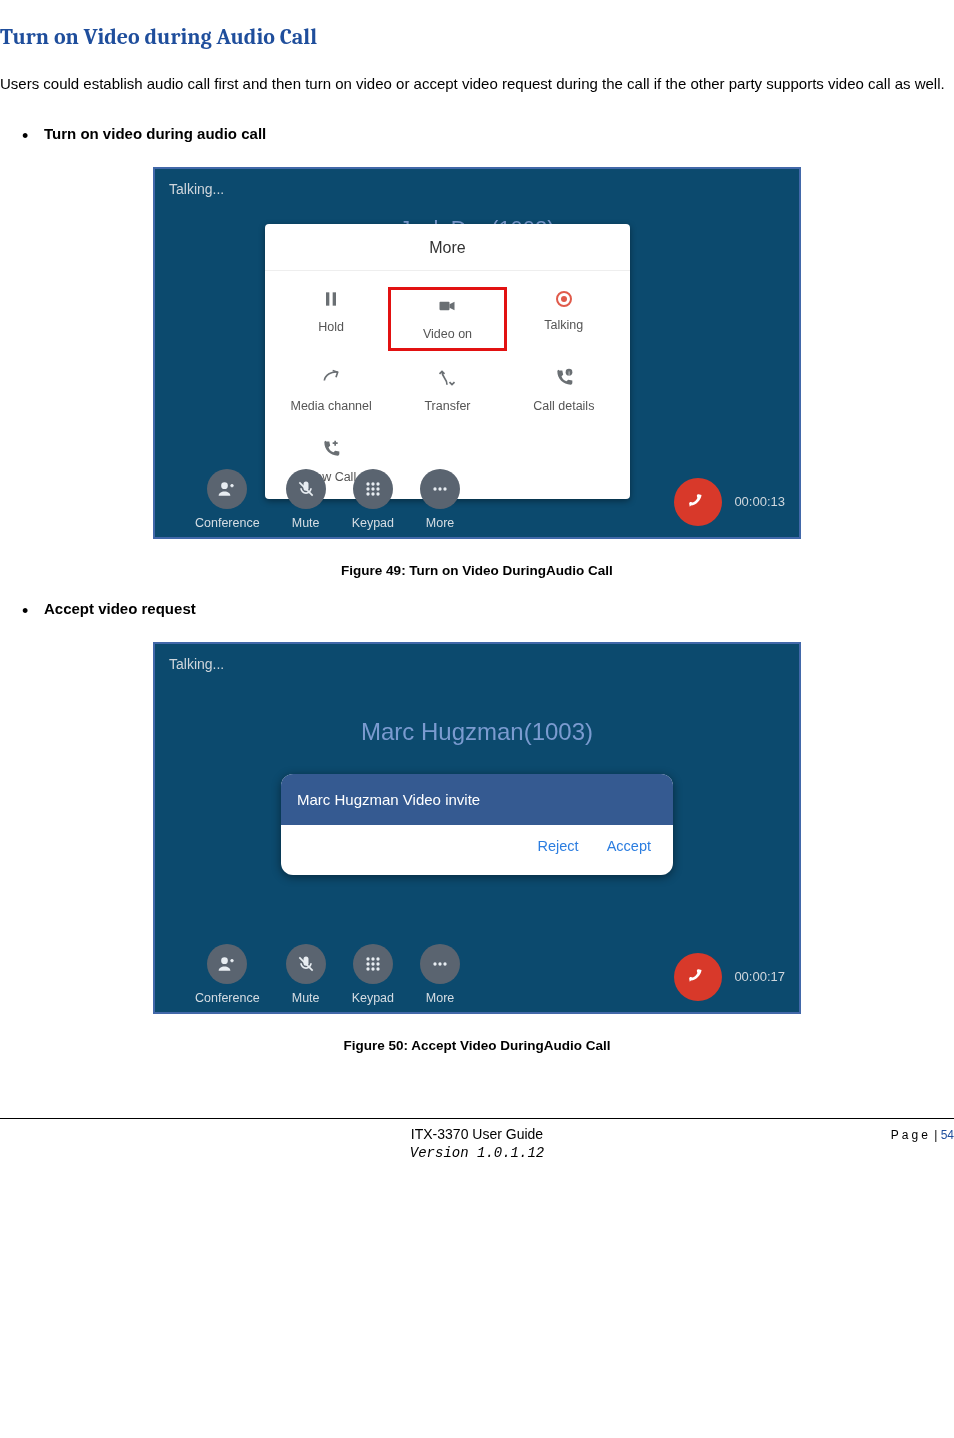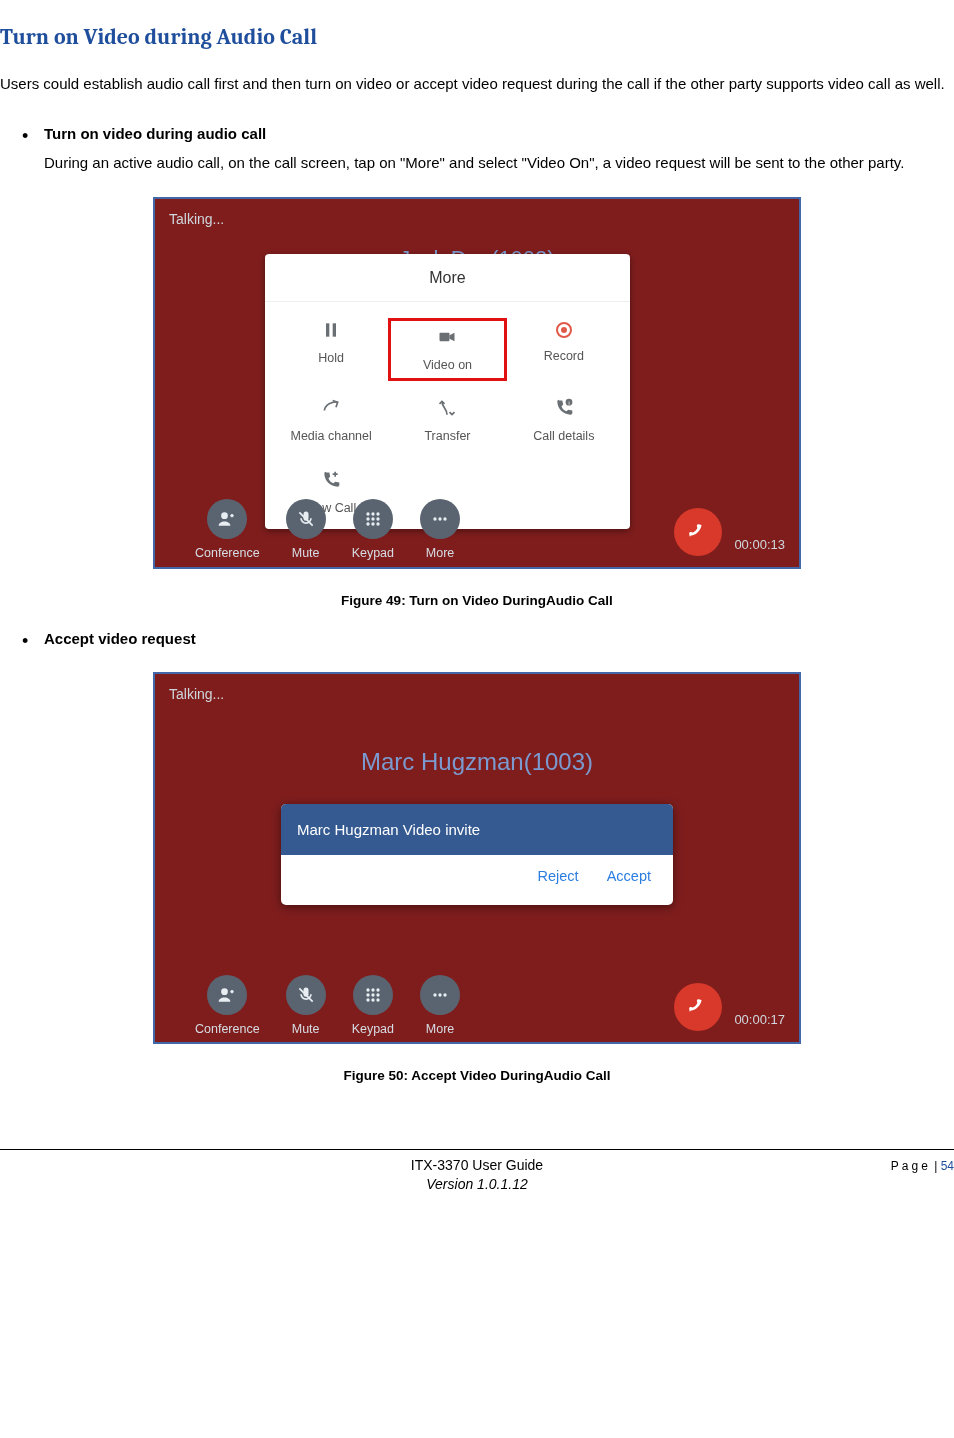--- a/index.html
+++ b/index.html
@@ -35,21 +35,21 @@
   .li-body { text-align: justify; line-height: 1.9; }
   .figure-wrap { text-align: center; margin: 20px 0 12px 0; }
   .figure-caption {
     display: block; text-align: center; font-weight: 700;
     font-size: 13.5px; margin-top: 12px;
   }
 
   
   .shot {
     display: inline-block; border: 2px solid #4268a9;
-    background: #7f1d1d; position: relative; text-align: left;
+    background: #0c4a6e; position: relative; text-align: left;
   }
   .shot1 { width: 648px; height: 372px; }
   .talking {
     position: absolute; top: 8px; left: 14px;
     color: #cfd6dc; font-size: 14px;
   }
   .caller {
     position: absolute; top: 40px; left: 0; right: 0;
     text-align: center; color: #7b9bd0; font-size: 22px;
   }
@@ -77,36 +77,36 @@
     height: 70px; display: flex; align-items: center;
     padding: 0 14px;
   }
   .dock-items { display: flex; gap: 26px; margin-left: 26px; justify-content: space-between; }
   .dock-item { text-align: center; color: #d6dde3; font-size: 12.5px; }
   .dock-ic {
     width: 40px; height: 40px; border-radius: 50%;
     background: #5a6470; display: flex; align-items: center;
     justify-content: center; margin: 0 auto 3px; color: #e8edf2;
   }
-  .dock-right { margin-left: auto; display: flex; align-items: flex-end; gap: 12px; }
+  .dock-right { margin-left: auto; display: flex; align-items: center; gap: 12px; }
   .hang {
     width: 48px; height: 48px; border-radius: 50%;
     background: #d8392a; display: flex; align-items: center; justify-content: center;
   }
   .timer { color: #d0d7dd; font-size: 13px; }
 
   
   .shot2 { width: 648px; height: 372px; }
   .caller2 {
     position: absolute; top: 66px; left: 0; right: 0;
     text-align: center; color: #7b9bd0; font-size: 24px;
   }
   .dialog {
     position: absolute; top: 130px; left: 50%; transform: translateX(-50%);
-    width: 392px; background: #fff; border-radius: 5px;
+    width: 392px; background: #fff; border-radius: 12px;
     box-shadow: 0 2px 10px rgba(0,0,0,.45);
     overflow: hidden;
   }
   .dlg-head {
     background: #355a91; color: #fff; padding: 12px 16px;
     font-size: 15px;
   }
   .dlg-body { padding: 22px 18px 10px; color: #444; font-size: 14.5px; }
   .dlg-actions { display: flex; justify-content: flex-end; gap: 28px; padding: 8px 22px 16px; }
   .dlg-btn { color: #2b7de0; font-size: 14.5px; cursor: pointer; }
@@ -120,33 +120,32 @@
   
   .page-footer {
     border-top: 1px solid #000;
     margin-top: 60px;
     padding-top: 6px;
     position: relative;
   }
   .page-label { position: absolute; right: 0; top: 6px; font-size: 12px; letter-spacing: 3px; }
   .page-label .num { color: #1f4e9c; letter-spacing: 0; }
   .footer-center { text-align: center; font-size: 14px; line-height: 1.35; }
-  .footer-center .ver { font-style: italic; }
+  .footer-center .ver { font-style: italic; font-family: Liberation Mono, monospace; }
 </style>
 </head>
 <body>
 
 <h1 class="section-title">Turn on Video during Audio Call</h1>
 
 <p class="body-text">Users could establish audio call first and then turn on video or accept video request during the call if the other party supports video call as well.</p>
 
 <ul class="doc-list">
   <li>
     <span class="li-title">Turn on video during audio call</span>
-    <span class="li-body">During an active audio call, on the call screen, tap on "More" and select "Video On", a video request will be sent to the other party.</span>
   </li>
 </ul>
 
 <div class="figure-wrap">
   <div class="shot shot1">
     <div class="talking">Talking...</div>
     <div class="caller">Jack Doe(1002)</div>
 
     <div class="more-panel">
       <div class="more-title">More</div>
@@ -166,21 +165,21 @@
                 <rect x="3" y="7" width="12" height="10" rx="1"></rect>
                 <path d="M15 10l6-3v10l-6-3z"></path>
               </svg>
           </span>
           <span class="more-label">Video on</span>
         </div>
         <div class="more-item">
           <span class="ic">
               <span class="record-dot"></span>
             </span>
-          <span class="more-label">Record</span>
+          <span class="more-label">Talking</span>
         </div>
         <div class="more-item">
           <span class="ic">
             <svg viewBox="0 0 24 24" fill="none" stroke="currentColor" stroke-width="2">
                 <path d="M4 15c1-7 9-11 16-10"></path>
                 <path d="M14 3l6 2-2 6"></path>
               </svg>
           </span>
           <span class="more-label">Media channel</span>
         </div>

